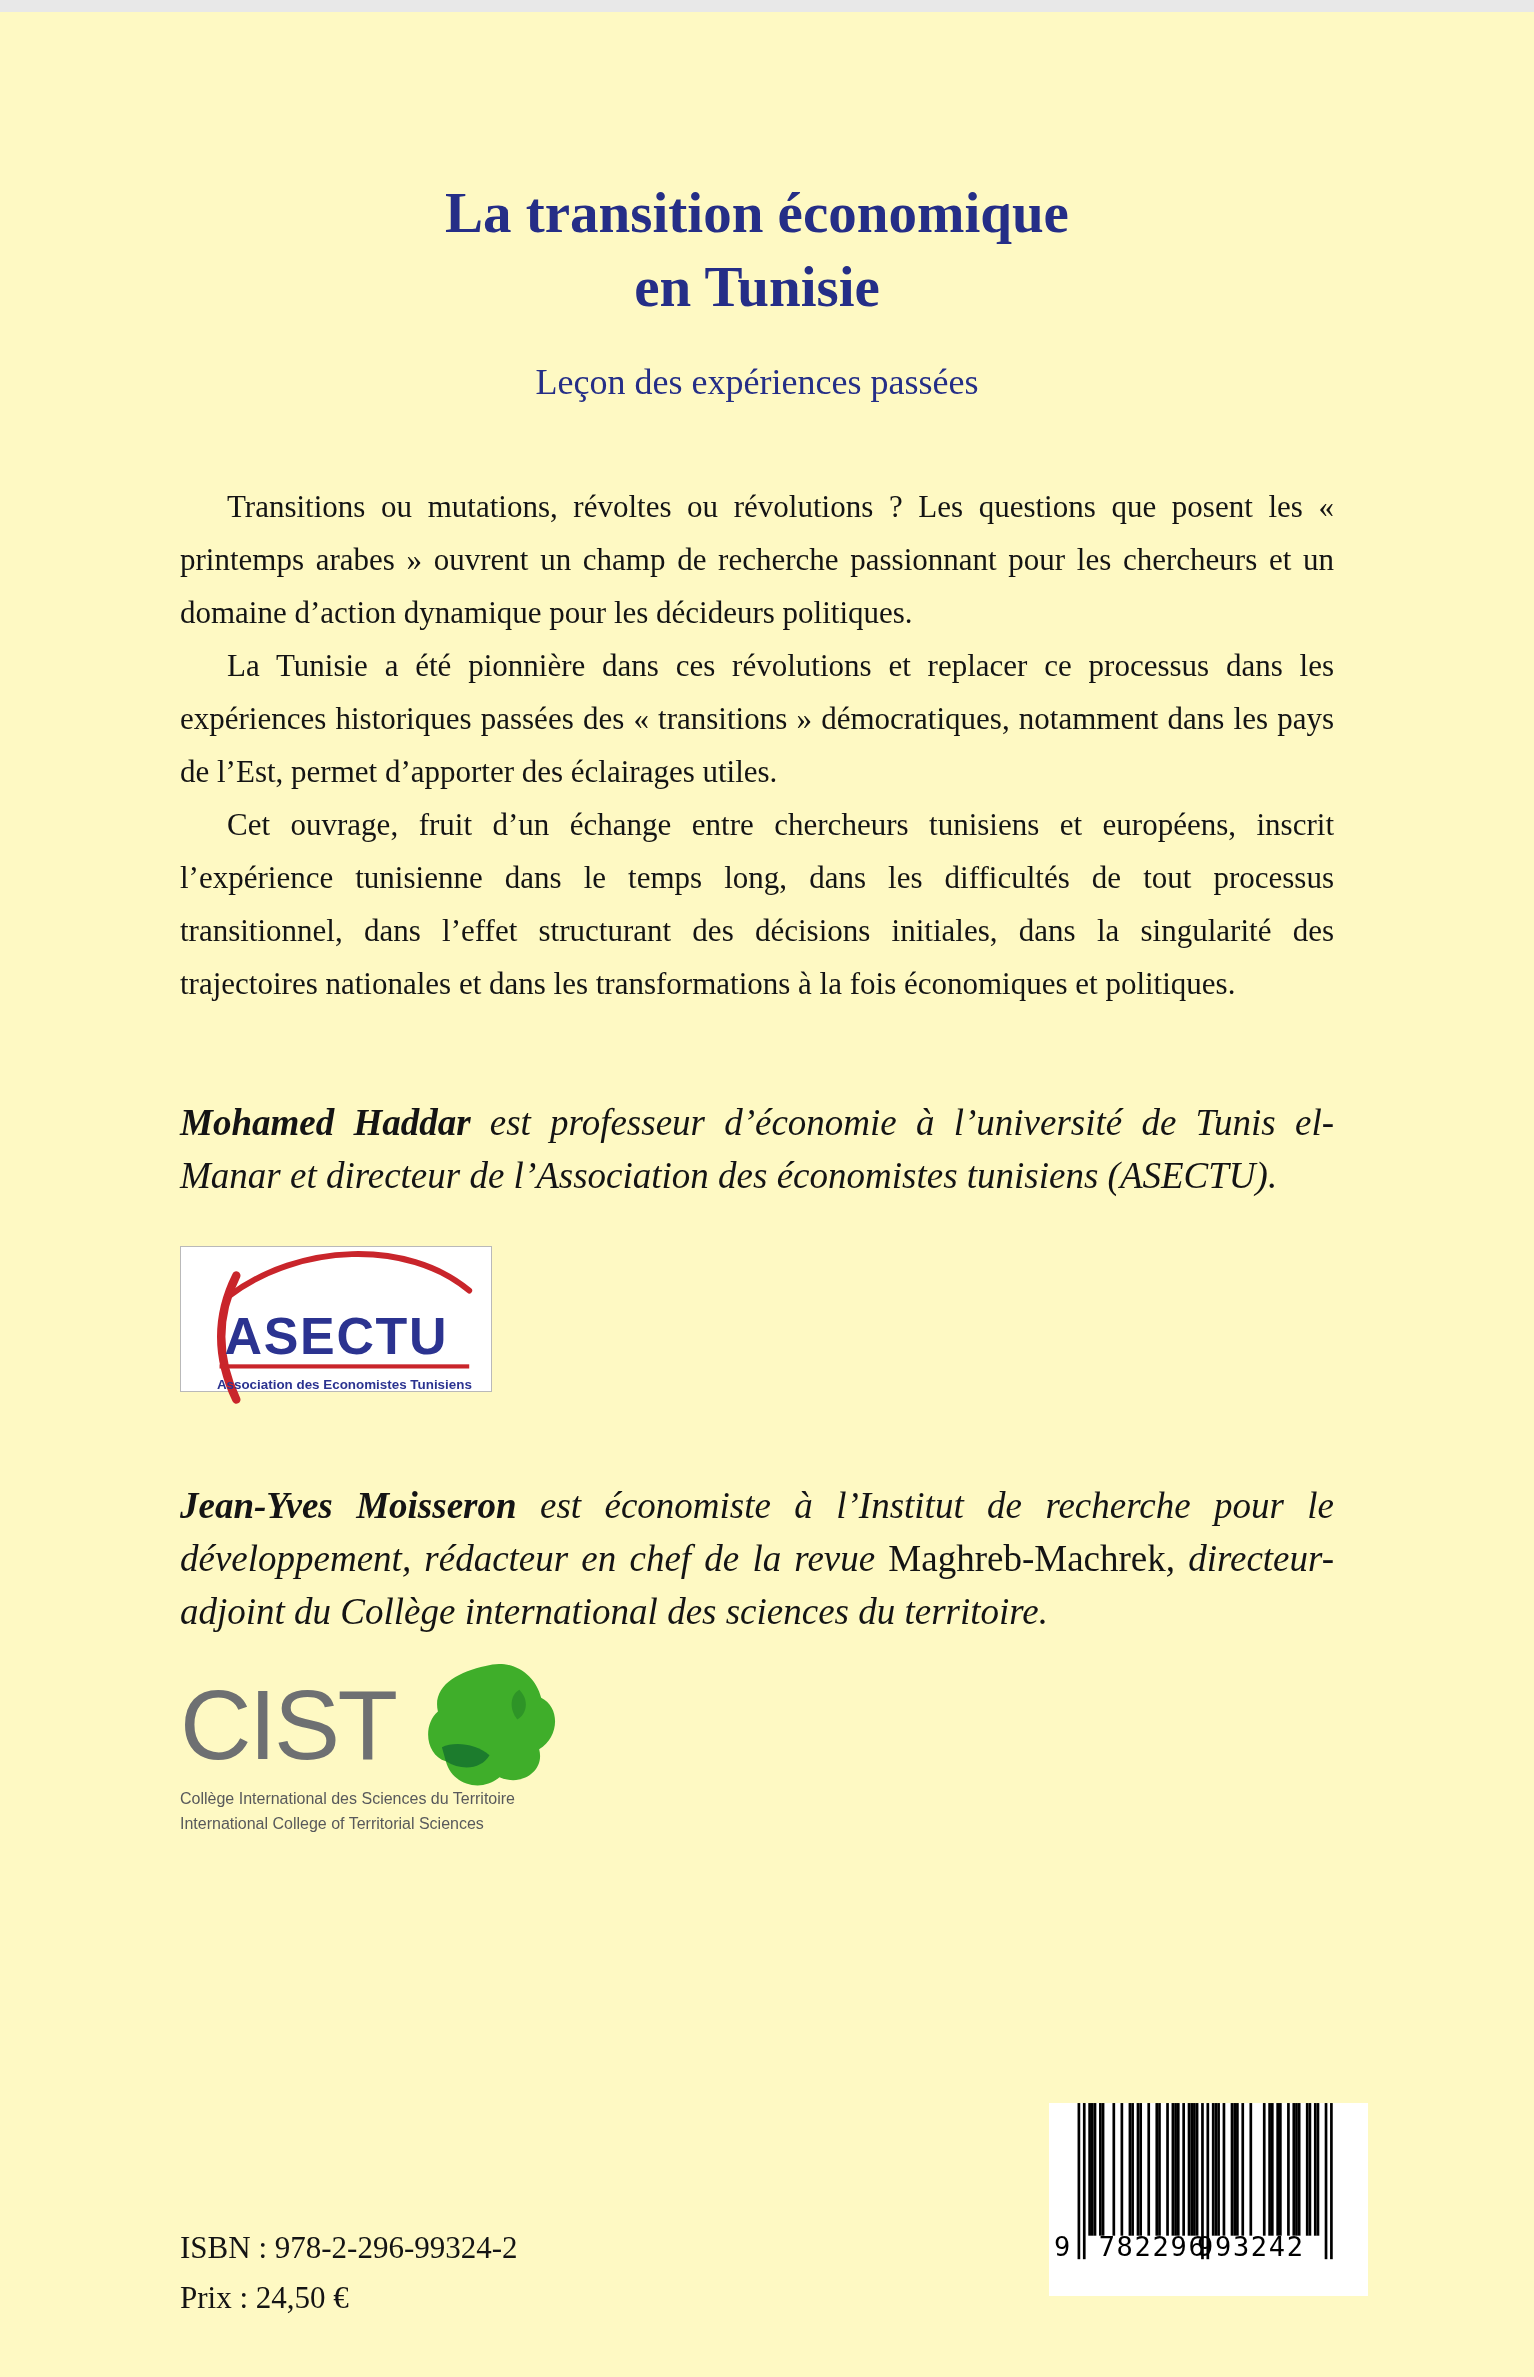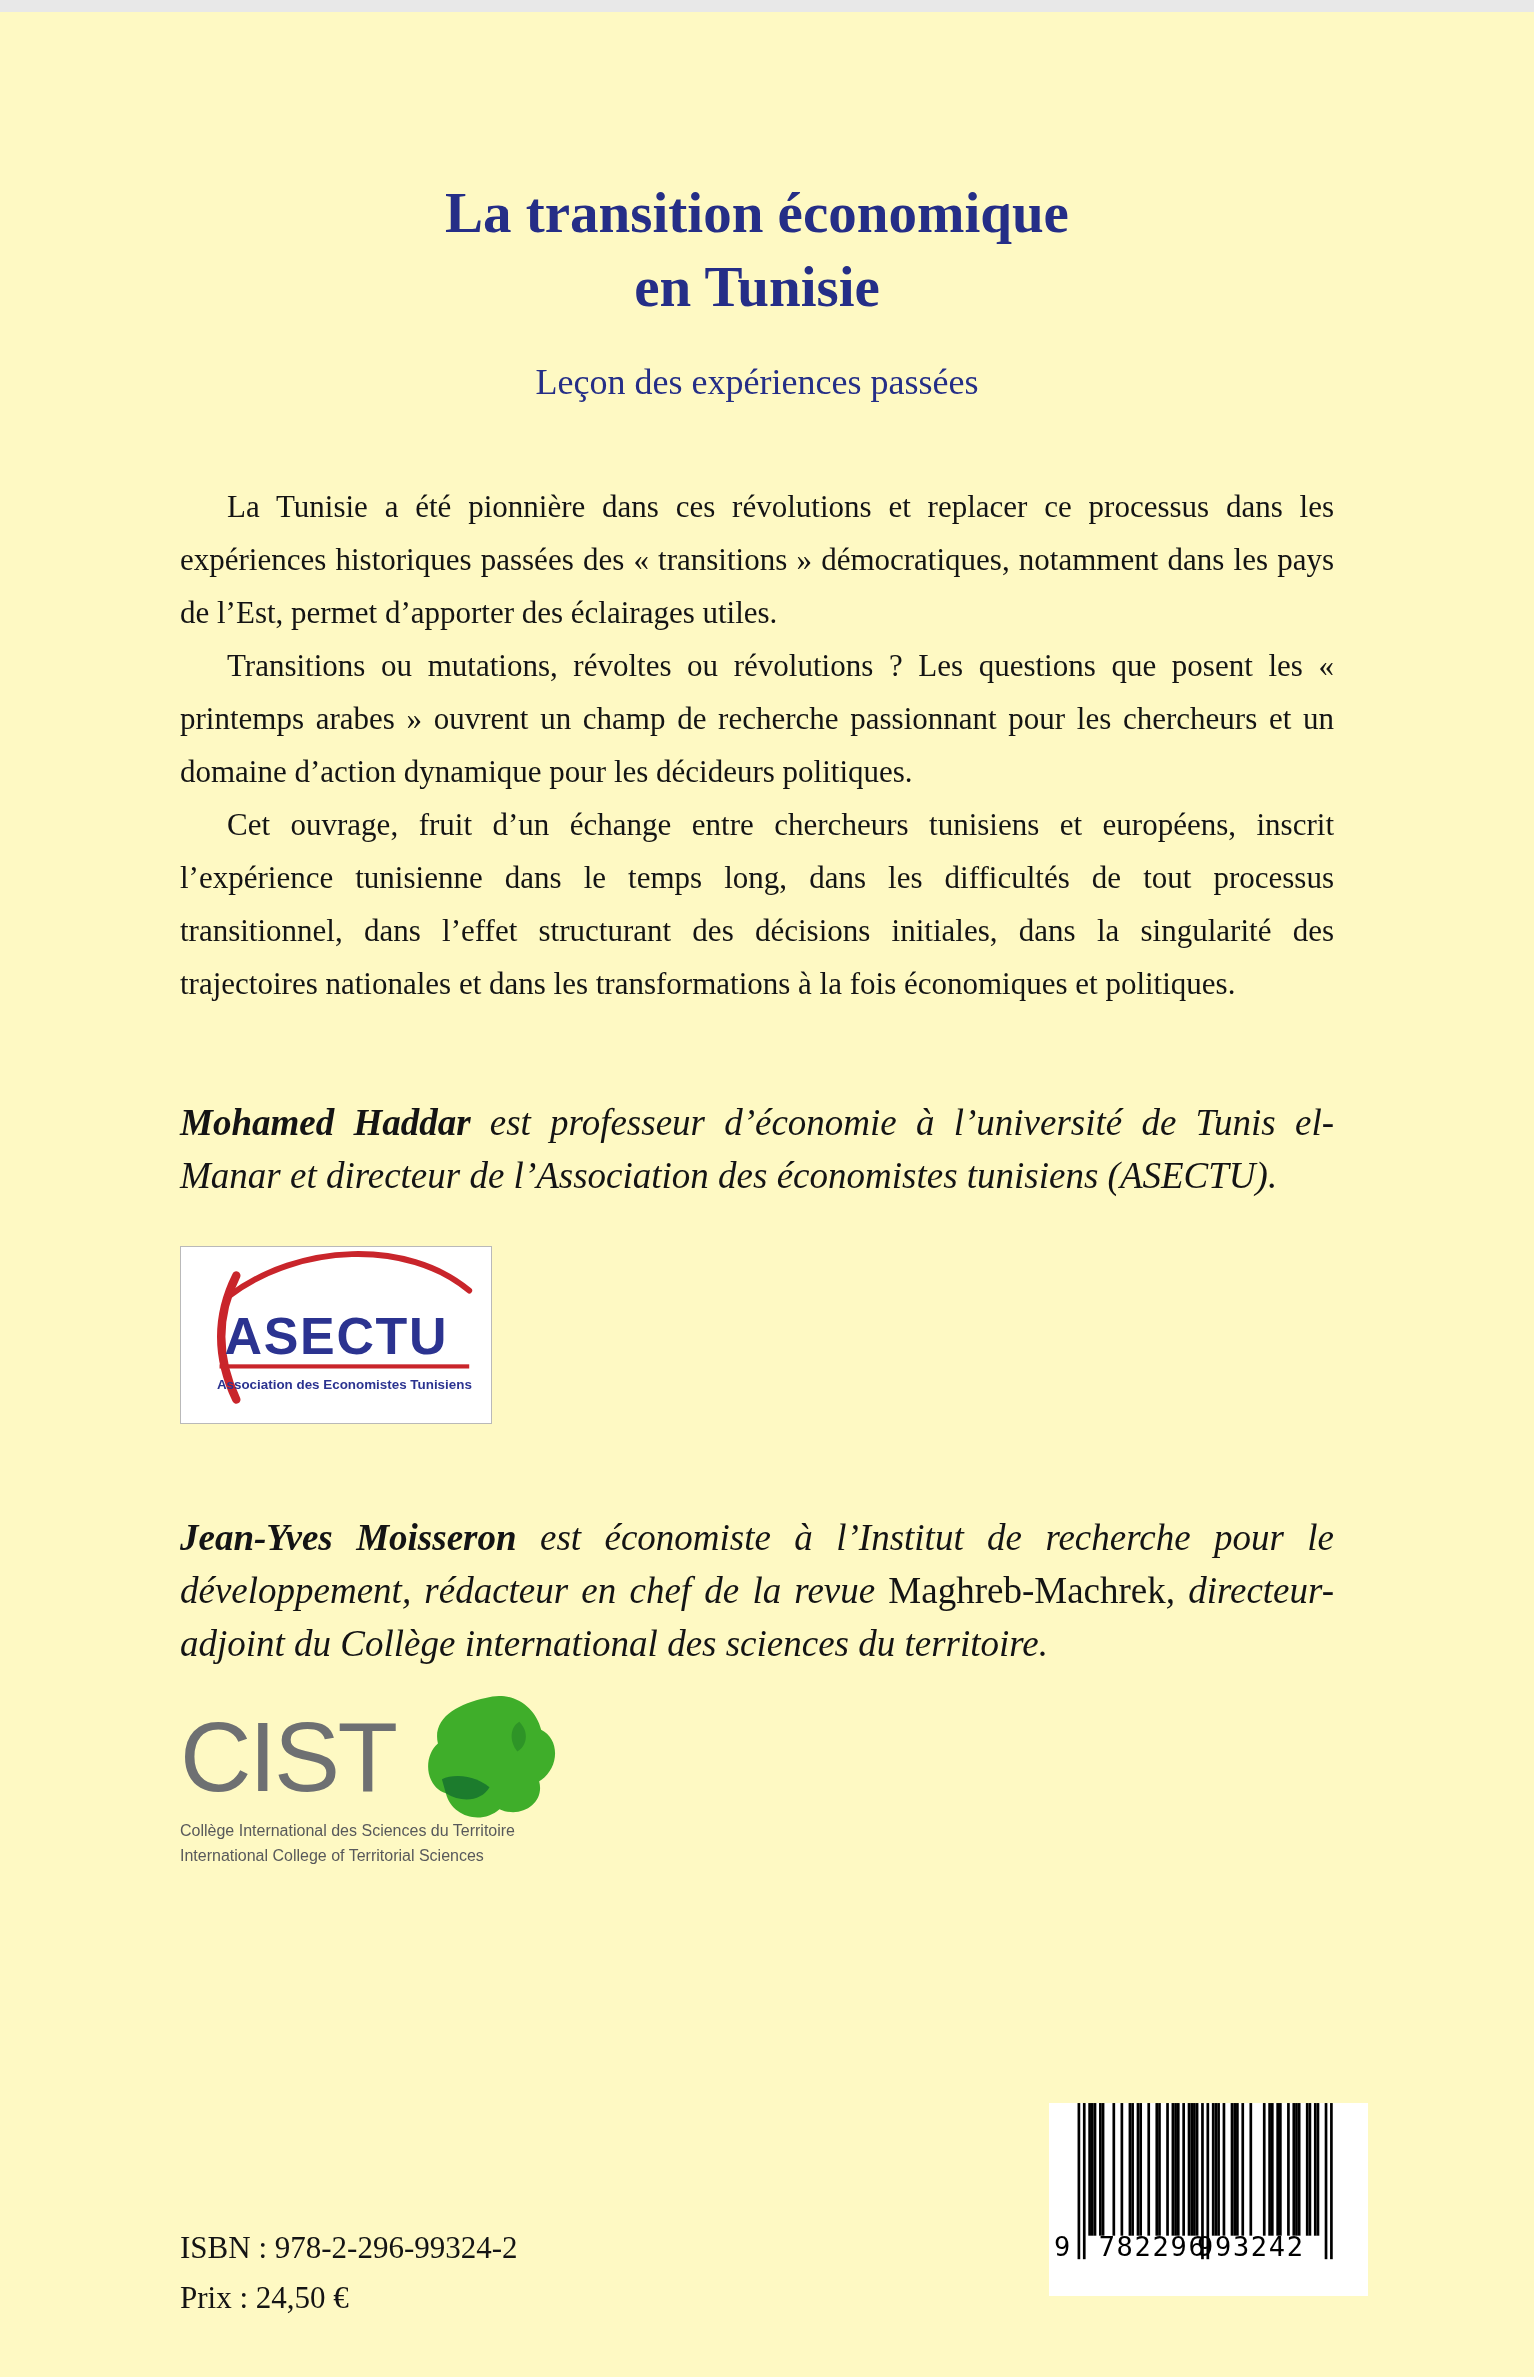--- a/index.html
+++ b/index.html
@@ -36,21 +36,21 @@
   .bio {
     font-size:37px; line-height:53px; text-align:justify; font-style:italic;
   }
   .bio-1 { margin-top:86px; }
   .bio-2 { margin-top:87px; }
   .bio-name { font-weight:bold; }
   .journal { font-style:normal; }
 
   .asectu-box {
     margin-top:44px;
-    width:312px; height:178px;
+    width:312px; height:146px;
     border:0.8px solid #b9b9b9;
     background:#ffffff;
     box-sizing:border-box;
     position:relative;
   }
   .asectu-box svg { position:absolute; left:0; top:0; }
 
   .cist { margin-top:35px; position:relative; height:210px; }
   .cist-wordmark {
     font-family:"Liberation Sans", sans-serif;
@@ -99,22 +99,22 @@
 <body>
 
 <div class="page">
   <div class="content">
 
     <div class="title"><span>La transition économique</span><br><span>en Tunisie</span></div>
 
     <div class="subtitle">Leçon des expériences passées</div>
 
     <div class="body-text">
+      <p>Transitions ou mutations, révoltes ou révolutions ? Les questions que posent les « printemps arabes » ouvrent un champ de recherche passionnant pour les chercheurs et un domaine d’action dynamique pour les décideurs politiques.</p>
       <p>La Tunisie a été pionnière dans ces révolutions et replacer ce processus dans les expériences historiques passées des « transitions » démocratiques, notamment dans les pays de l’Est, permet d’apporter des éclairages utiles.</p>
-      <p>Transitions ou mutations, révoltes ou révolutions ? Les questions que posent les « printemps arabes » ouvrent un champ de recherche passionnant pour les chercheurs et un domaine d’action dynamique pour les décideurs politiques.</p>
       <p>Cet ouvrage, fruit d’un échange entre chercheurs tunisiens et européens, inscrit l’expérience tunisienne dans le temps long, dans les difficultés de tout processus transitionnel, dans l’effet structurant des décisions initiales, dans la singularité des trajectoires nationales et dans les transformations à la fois économiques et politiques.</p>
     </div>
 
     <p class="bio bio-1"><span class="bio-name">Mohamed Haddar</span><span> est professeur d’économie à l’université de Tunis el-Manar et directeur de l’Association des économistes tunisiens (ASECTU).</span></p>
 
     <div class="asectu-box">
       <svg width="310" height="176" viewBox="0 0 370 210">
         <path d="M 66 34 Q 30 106 66 182" fill="none" stroke="#c9252b" stroke-width="10" stroke-linecap="round"></path>
         <path d="M 58 58 C 140 -4 270 -10 344 52" fill="none" stroke="#c9252b" stroke-width="7" stroke-linecap="round"></path>
         <text x="52" y="128" font-family="Liberation Sans, sans-serif" font-weight="bold" font-size="62" letter-spacing="2" fill="#2b3390">ASECTU</text>

